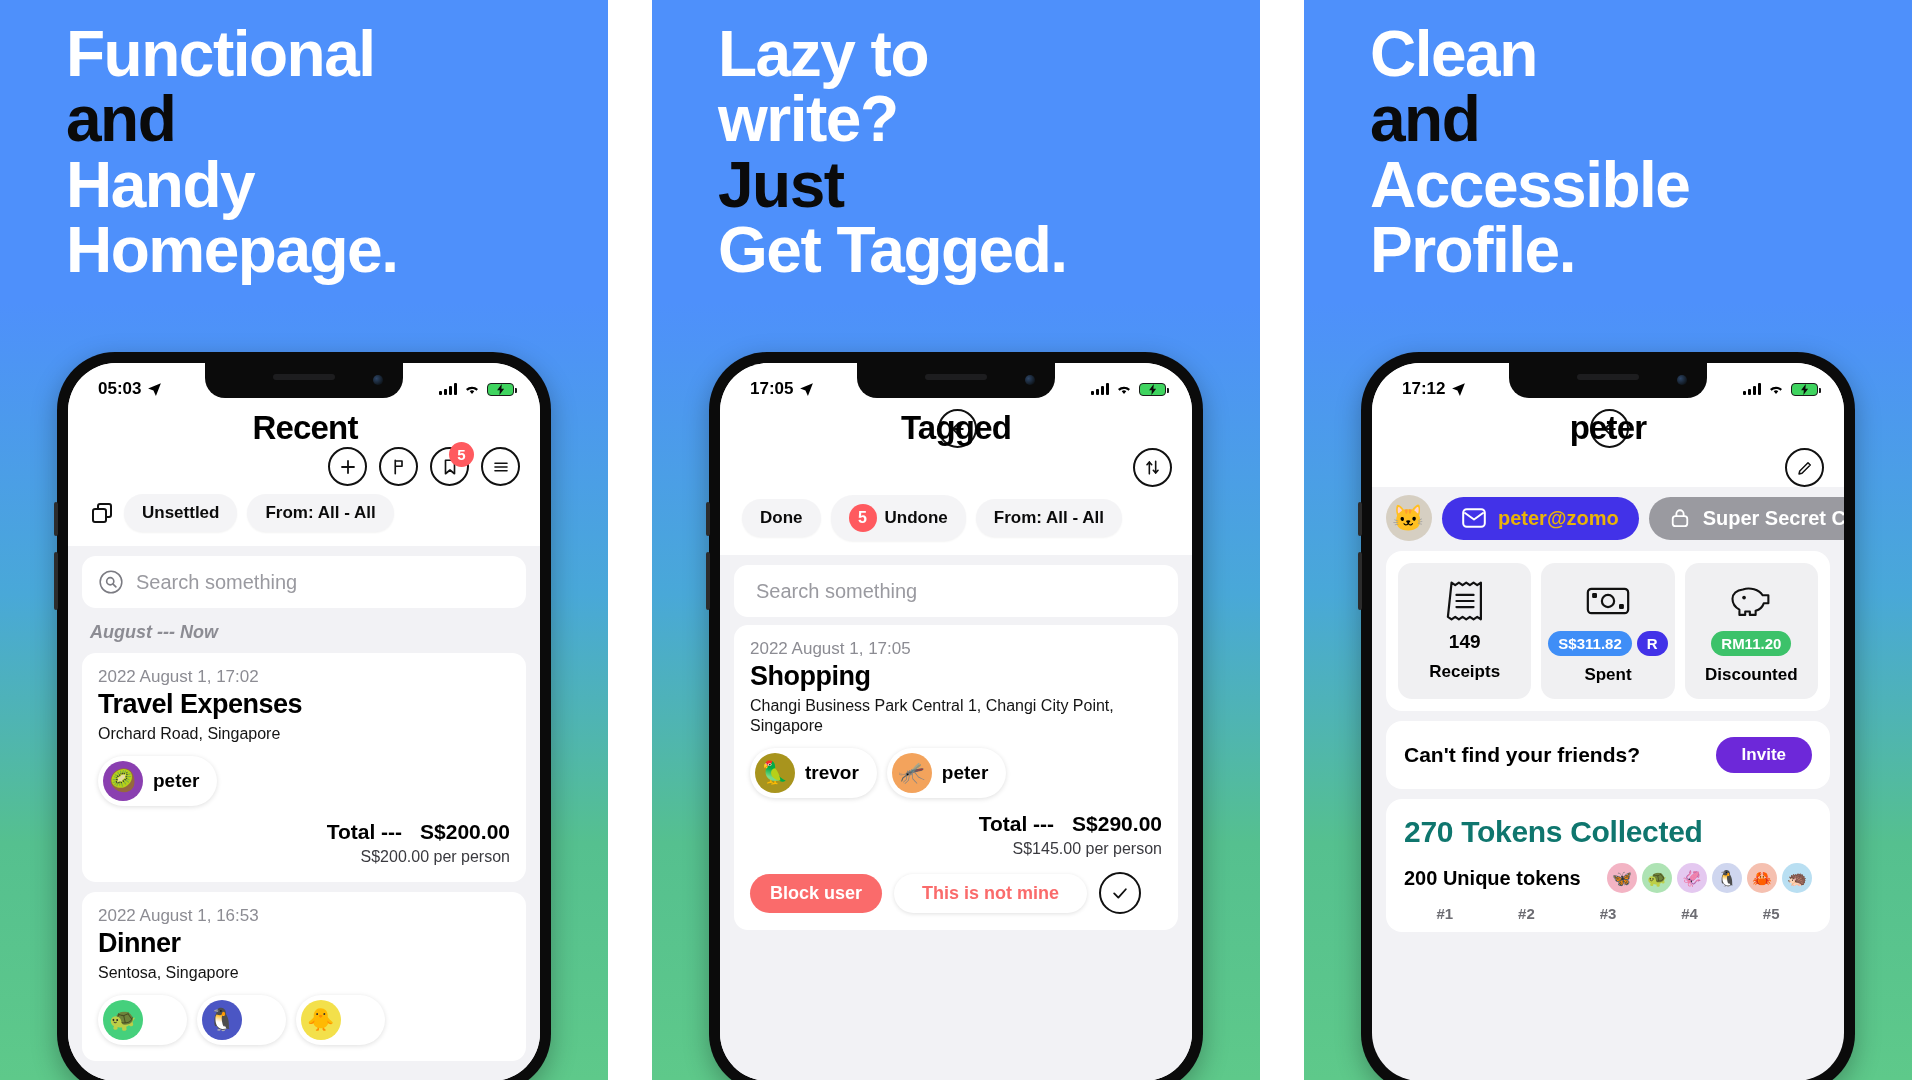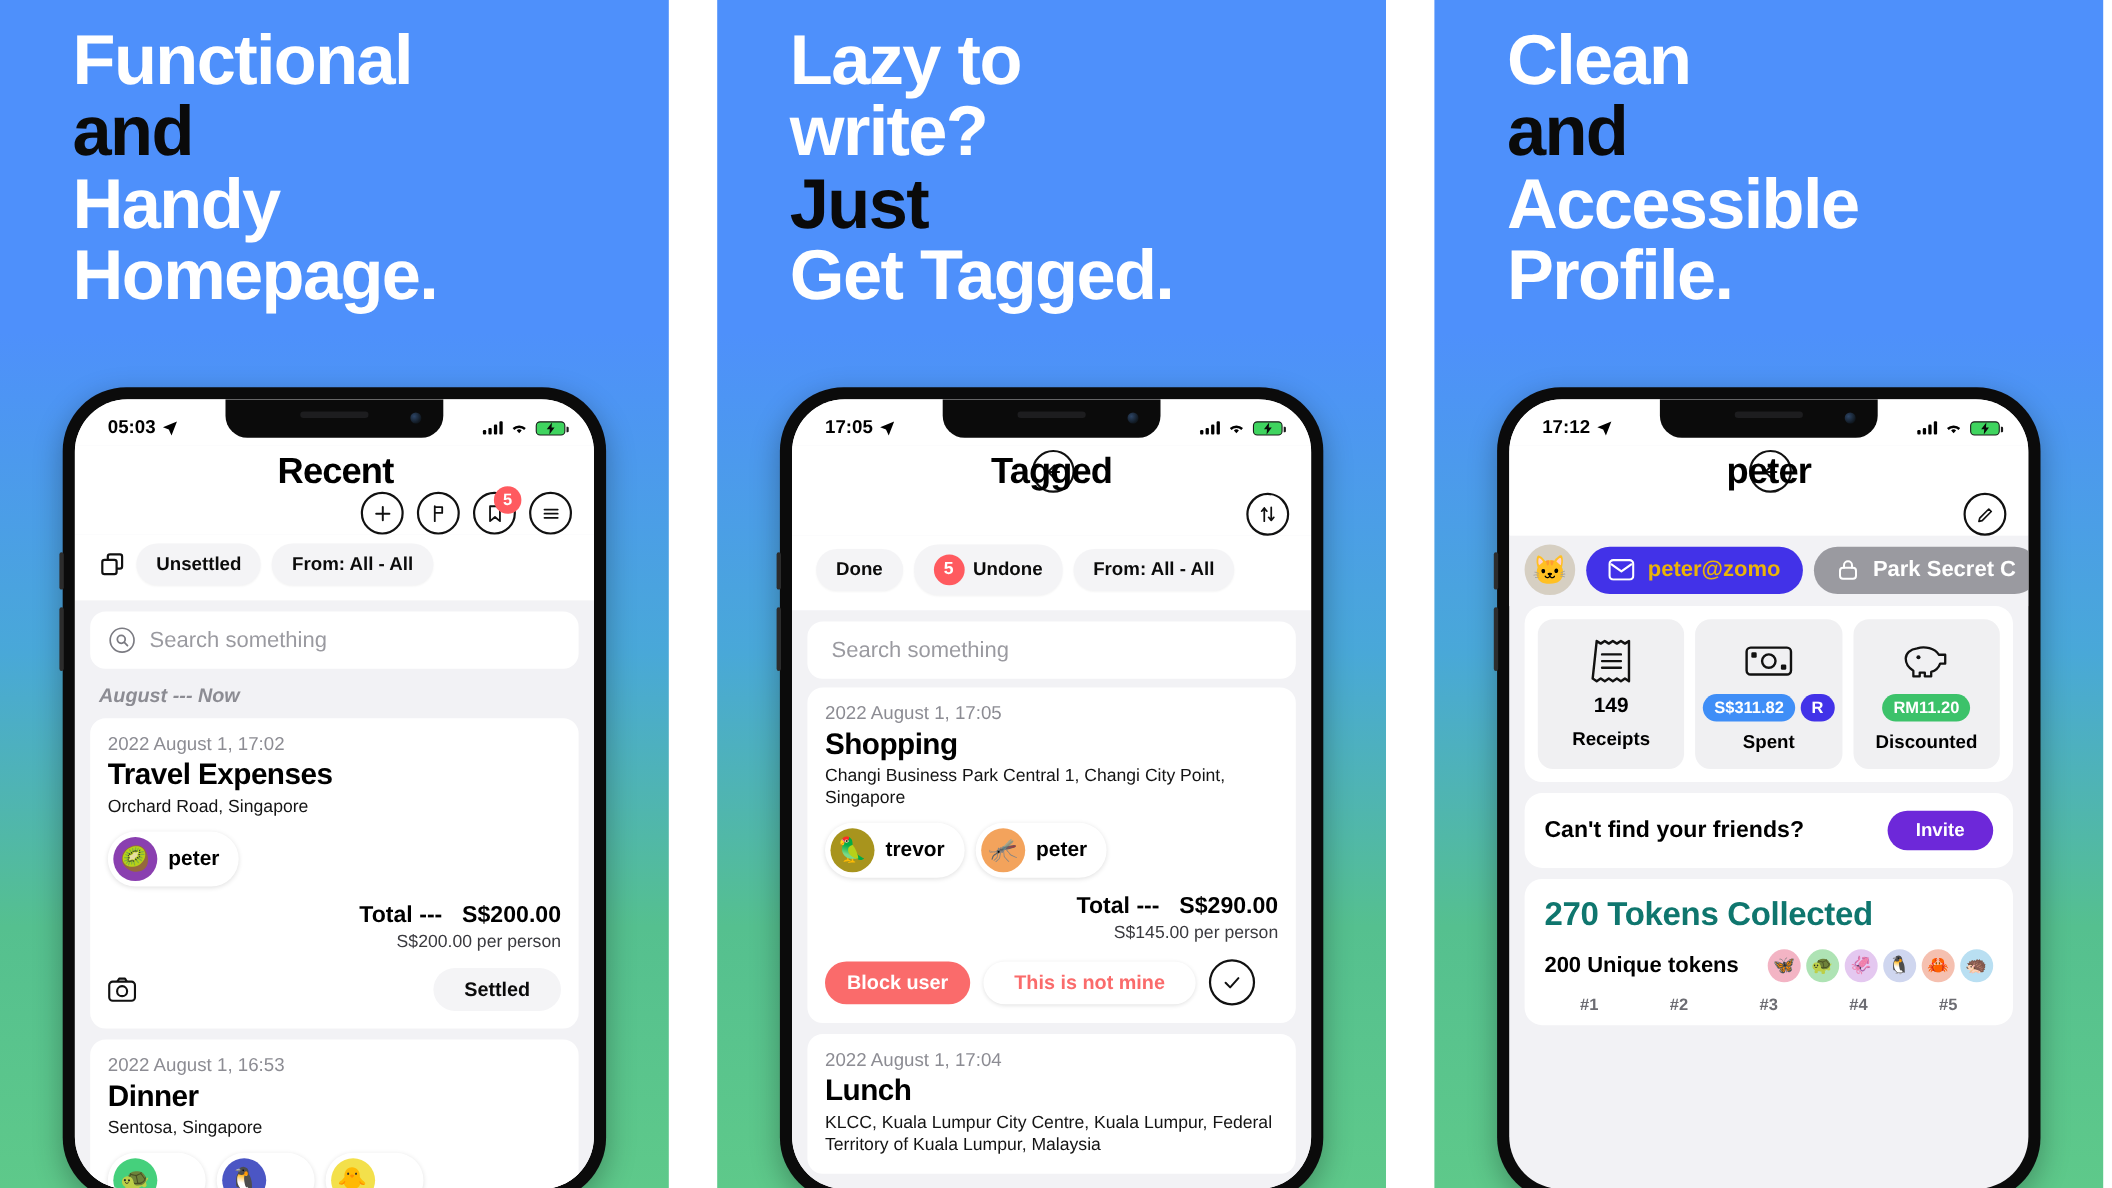--- a/index.html
+++ b/index.html
@@ -311,28 +311,20 @@
           <div class="loc">Orchard Road, Singapore</div>
           <div class="people">
             <div class="person">
               <span class="avatar" style="background:#8a3fb0">🥝</span>
               <span class="pname">peter</span>
             </div>
           </div>
           <div class="totals">
             <div class="tl"><span>Total ---</span><span class="amt">S$200.00</span></div>
             <div class="pp">S$200.00 per person</div>
-          </div>
-          <div class="cardfoot">
-            <svg width="26" height="24" viewBox="0 0 24 22">
-                <rect x="1.2" y="4" width="21.6" height="16" rx="3" stroke="#111" stroke-width="1.8" fill="none"></rect>
-                <circle cx="12" cy="12" r="4.2" stroke="#111" stroke-width="1.8" fill="none"></circle>
-                <path d="M8 4l1.6-2.6h4.8L16 4" stroke="#111" stroke-width="1.8" fill="none" stroke-linejoin="round"></path>
-              </svg>
-            <div class="pillbtn">Settled</div>
           </div>
         </div>
 
         <div class="card">
           <div class="date">2022 August 1, 16:53</div>
           <div class="title">Dinner</div>
           <div class="loc">Sentosa, Singapore</div>
           <div class="people">
             <div class="person">
                 <span class="avatar" style="background:#45d07c">🐢</span>
@@ -449,25 +441,20 @@
             <div class="pillbtn red">Block user</div>
             <div class="pillbtn outline-red">This is not mine</div>
             <div class="checkbtn">
               <svg width="20" height="20" viewBox="0 0 24 24">
                   <path d="M5 12.5l5 5 9-10" stroke="#111" stroke-width="2.2" fill="none" stroke-linecap="round" stroke-linejoin="round"></path>
                 </svg>
             </div>
           </div>
         </div>
 
-        <div class="card">
-          <div class="date">2022 August 1, 17:04</div>
-          <div class="title">Lunch</div>
-          <div class="loc">KLCC, Kuala Lumpur City Centre, Kuala Lumpur, Federal Territory of Kuala Lumpur, Malaysia</div>
-        </div>
       </div>
     </div>
   </div>
 </div>
 
 <div class="panel">
   <div class="headline">
     <span class="hl-line">Clean</span>
     <span class="hl-line dark">and</span>
     <span class="hl-line">Accessible</span>
@@ -529,21 +516,21 @@
               <rect x="1.2" y="1.2" width="21.6" height="17.6" rx="3.5" stroke="#fff" stroke-width="2" fill="none"></rect>
               <path d="M3 5l9 6.5L21 5" stroke="#fff" stroke-width="2" fill="none" stroke-linecap="round" stroke-linejoin="round"></path>
             </svg>
           <span>peter@zomo</span>
         </div>
         <div class="tagpill grey">
           <svg width="22" height="20" viewBox="0 0 24 22">
               <rect x="4" y="9" width="16" height="11" rx="3" stroke="#fff" stroke-width="2" fill="none"></rect>
               <path d="M8 9V6.5a4 4 0 018 0V9" stroke="#fff" stroke-width="2" fill="none" stroke-linecap="round"></path>
             </svg>
-          <span>Park Secret C</span>
+          <span>Super Secret C</span>
         </div>
       </div>
 
       <div class="statsrow">
         <div class="stat">
           <div class="ico">
             <svg width="40" height="44" viewBox="0 0 32 36">
                 <path d="M5 3l3 2 3-2 3 2 3-2 3 2 3-2 3 2 3-2v30l-3-2-3 2-3-2-3 2-3-2-3 2-3-2-3 2-3-2z" stroke="#111" stroke-width="1.8" fill="none" stroke-linejoin="round"></path>
                 <path d="M9 13h14M9 18h14M9 23h14" stroke="#111" stroke-width="1.8" stroke-linecap="round"></path>
               </svg>

